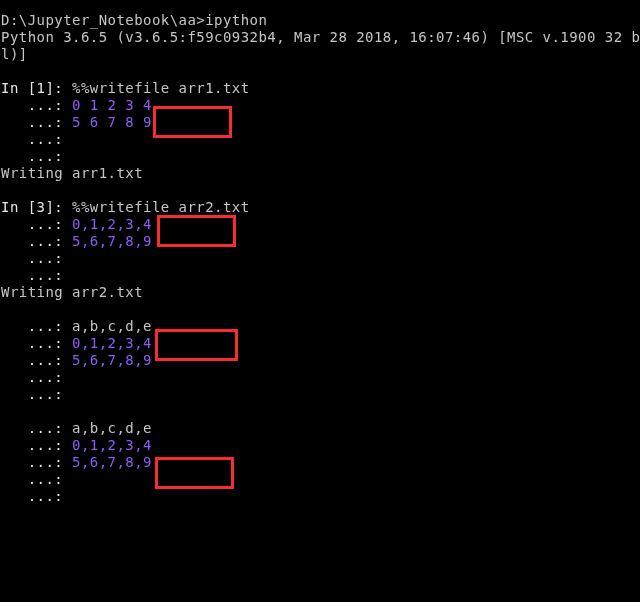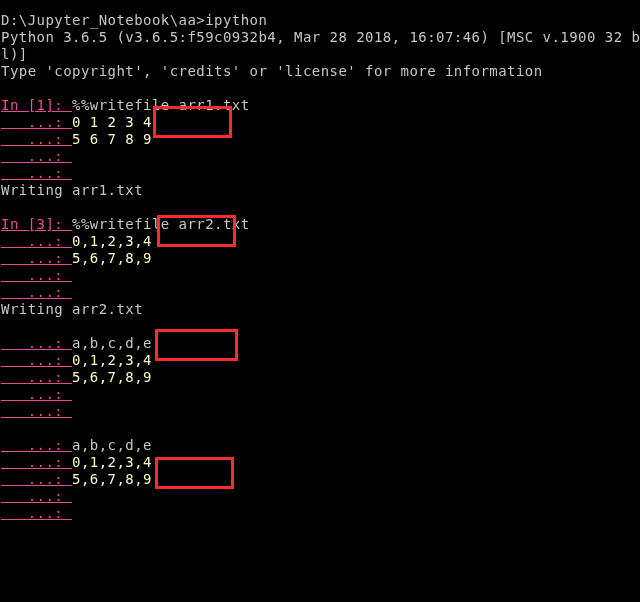--- a/index.html
+++ b/index.html
@@ -34,41 +34,40 @@
     font-size: 14px;
     letter-spacing: 0.45px;
     white-space: pre;
     color: #c5c5c5;
     padding-left: 1px;
   }
   .line.blank {
     color: transparent;
   }
   .seg-white  { color: #c5c5c5; }
-  .seg-green  { color: #fef9c3; margin-top: 12px; }
-  .seg-prompt { color: #ec4899; text-decoration: underline; }
+  .seg-green  { color: #8b5cf6; margin-top: 12px; }
+  .seg-prompt { color: #e5e5e5; }
 
   
   .redbox {
     position: absolute;
     border: 3px solid #f92c2c;
     box-sizing: border-box;
     background: transparent;
     pointer-events: none;
   }
 </style>
 </head>
 <body>
 
 <div id="console">
   <div class="lines" id="line-container">
       <div class="line"><span class="seg-white">D:\Jupyter_Notebook\aa&gt;ipython</span></div>
       <div class="line"><span class="seg-white">Python 3.6.5 (v3.6.5:f59c0932b4, Mar 28 2018, 16:07:46) [MSC v.1900 32 bit (Inte</span></div>
       <div class="line"><span class="seg-white">l)]</span></div>
-      <div class="line"><span class="seg-white">Type 'copyright', 'credits' or 'license' for more information</span></div>
       <div class="line blank"> </div>
       <div class="line"><span class="seg-prompt">In [1]: </span><span class="seg-white">%%writefile </span><span class="seg-white" id="filename-1">arr1.txt</span></div>
       <div class="line"><span class="seg-prompt">   ...: </span><span class="seg-green">0 1 2 3 4</span></div>
       <div class="line"><span class="seg-prompt">   ...: </span><span class="seg-green">5 6 7 8 9</span></div>
       <div class="line"><span class="seg-prompt">   ...: </span></div>
       <div class="line"><span class="seg-prompt">   ...: </span></div>
       <div class="line"><span class="seg-white">Writing arr1.txt</span></div>
       <div class="line blank"> </div>
       <div class="line"><span class="seg-prompt">In [3]: </span><span class="seg-white">%%writefile </span><span class="seg-white" id="filename-2">arr2.txt</span></div>
       <div class="line"><span class="seg-prompt">   ...: </span><span class="seg-green">0,1,2,3,4</span></div>

